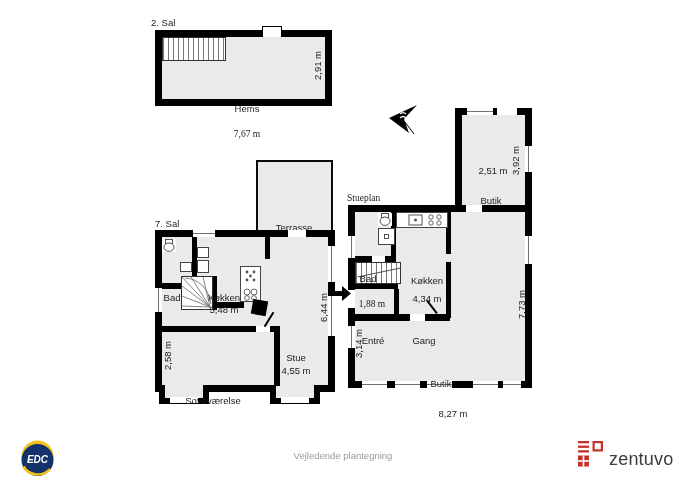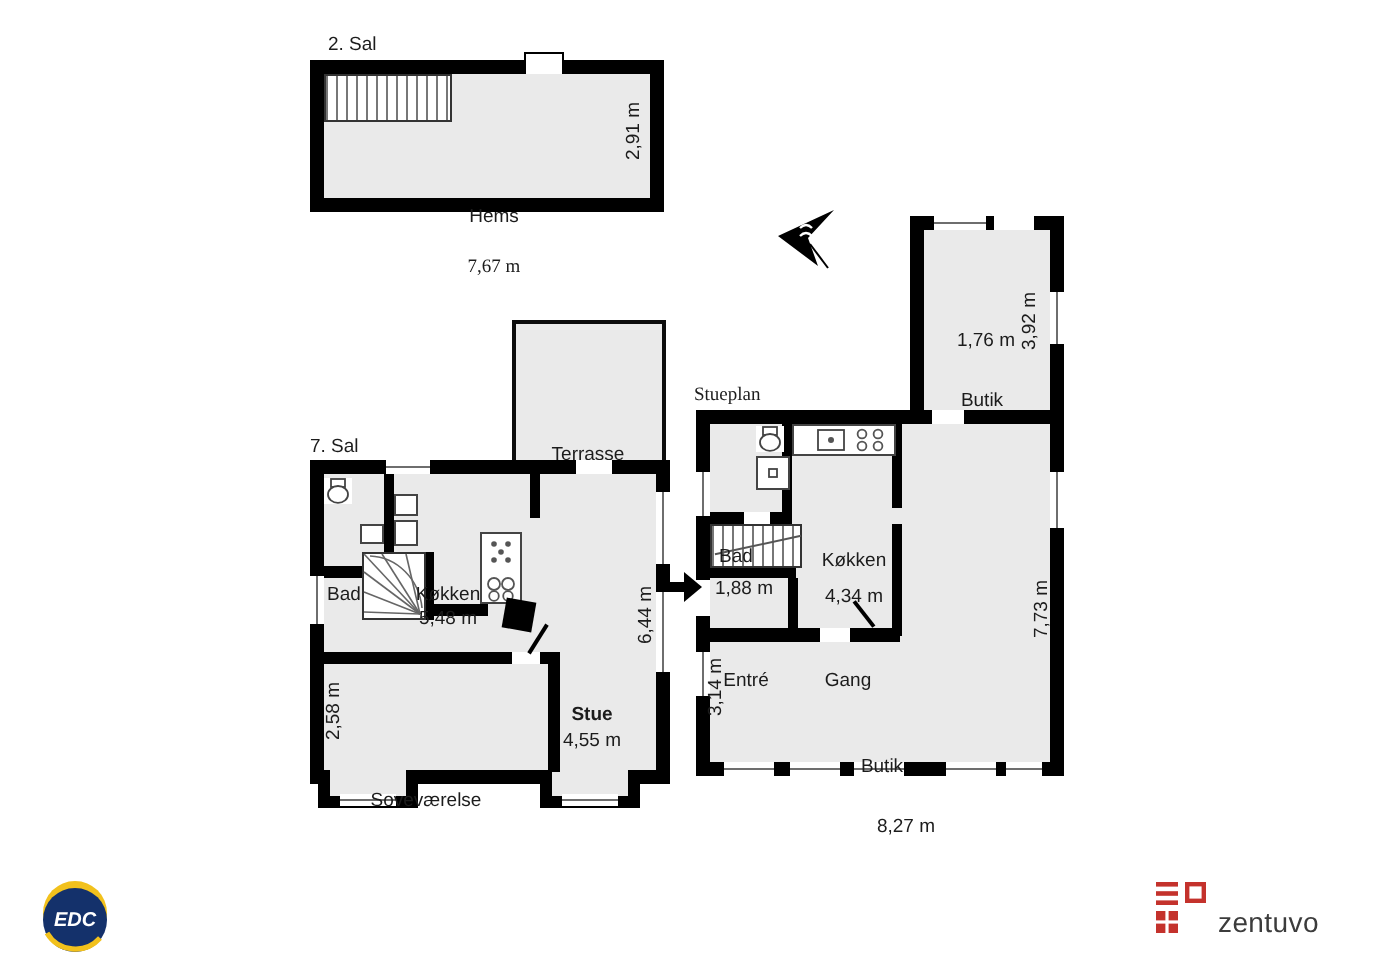--- a/index.html
+++ b/index.html
@@ -24,28 +24,28 @@
   .title  { position:absolute; font-size:9.5px; white-space:nowrap; }
   .lbl    { position:absolute; font-size:9.5px; text-align:center; white-space:nowrap;margin-top:44px; }
   .vlbl   { position:absolute; font-size:9.5px; text-align:center; white-space:nowrap;
             width:44px; transform:rotate(-90deg); transform-origin:center; }
   .disclaimer { position:absolute; left:243px; top:450px; width:200px; text-align:center;
             font-size:9.5px; color:#9b9b9b; }
 
   .fireplace { position:absolute; width:15px; height:15px; background:#000; transform:rotate(10deg); }
 
   .zentuvo-wrap { position:absolute; left:578px; top:441px; display:flex; align-items:flex-end; }
-  .zentuvo-text { font-size:14px; color:#3c3c3c; margin-left:6px; line-height:0.82; letter-spacing:0.2px; }
+  .zentuvo-text { font-size:18px; color:#3c3c3c; margin-left:6px; line-height:0.82; letter-spacing:0.2px; }
 </style>
 </head>
 <body>
 
 <div class="canvas">
 
-  <div class="title" style="left:164px;top:17px;">2. Sal</div>
+  <div class="title" style="left:151px;top:17px;">2. Sal</div>
   <div class="plan" style="left:155px;top:30px;width:177px;height:76px;"></div>
   <div class="gap" style="left:262px;top:26px;width:20px;height:11px;border:1px solid #000;border-bottom:none;"></div>
   <div class="hatch" style="left:162px;top:37px;width:64px;height:24px;"></div>
   <div class="lbl" style="left:207px;top:59px;width:80px;">Hems</div>
   <div class="lbl" style="left:207px;top:85px;width:80px;font-family:Liberation Serif, serif;">7,67 m</div>
   <div class="vlbl" style="left:295px;top:60px;">2,91 m</div>
 
   <div class="patio" style="left:256px;top:160px;width:77px;height:78px;"></div>
   <div class="lbl" style="left:254px;top:178px;width:80px;">Terrasse</div>
 
@@ -103,33 +103,33 @@
     <line x1="29" y1="31" x2="22" y2="1" stroke="#666" stroke-width="0.8"></line>
     <line x1="29" y1="31" x2="1" y2="10" stroke="#666" stroke-width="0.8"></line>
     <line x1="29" y1="31" x2="1" y2="20" stroke="#666" stroke-width="0.8"></line>
     <line x1="29" y1="31" x2="1" y2="30" stroke="#666" stroke-width="0.8"></line>
     <path d="M4 2 A27 29 0 0 1 30 28" fill="none" stroke="#666" stroke-width="0.8"></path>
   </svg>
 
   <div class="lbl" style="left:152px;top:248px;width:40px;">Bad</div>
   <div class="lbl" style="left:189px;top:248px;width:70px;">Køkken</div>
   <div class="lbl" style="left:189px;top:260px;width:70px;">5,48 m</div>
-  <div class="lbl" style="left:256px;top:308px;width:80px;font-weight:bold;">Stue</div>
+  <div class="lbl" style="left:256px;top:308px;width:80px;">Stue</div>
   <div class="lbl" style="left:256px;top:321px;width:80px;">4,55 m</div>
   <div class="vlbl" style="left:301px;top:302px;">6,44 m</div>
   <div class="lbl" style="left:163px;top:351px;width:100px;">Soveværelse</div>
   <div class="vlbl" style="left:145px;top:350px;">2,58 m</div>
 
   <div class="title" style="left:347px;top:193px;font-family:Liberation Serif, serif;">Stueplan</div>
 
   <div class="plan" style="left:455px;top:108px;width:77px;height:104px;"></div>
   <div class="winh" style="left:467px;top:108px;width:26px;height:7px;"></div>
   <div class="gap" style="left:497px;top:108px;width:20px;height:7px;"></div>
   <div class="winv" style="left:525px;top:146px;width:7px;height:26px;"></div>
-  <div class="lbl" style="left:453px;top:121px;width:80px;">1,76 m</div>
+  <div class="lbl" style="left:453px;top:121px;width:80px;">2,51 m</div>
   <div class="lbl" style="left:451px;top:151px;width:80px;">Butik</div>
   <div class="vlbl" style="left:493px;top:155px;">3,92 m</div>
 
   <div class="plan" style="left:348px;top:205px;width:184px;height:183px;"></div>
   <div class="gap" style="left:466px;top:205px;width:16px;height:7px;"></div>
 
   <div class="wall" style="left:391px;top:212px;width:5px;height:48px;"></div>
   <div class="wall" style="left:355px;top:256px;width:41px;height:6px;"></div>
   <div class="gap" style="left:372px;top:256px;width:13px;height:6px;"></div>
   <div class="wall" style="left:446px;top:212px;width:5px;height:42px;"></div>
@@ -170,36 +170,37 @@
     <rect x="0.5" y="0.5" width="51" height="15" fill="#fff" stroke="#444" stroke-width="1"></rect>
     <rect x="13" y="3" width="13" height="10" fill="#fff" stroke="#444" stroke-width="0.9"></rect>
     <circle cx="19.5" cy="8" r="1.5" fill="#555"></circle>
     <circle cx="35" cy="5" r="2.2" fill="none" stroke="#555" stroke-width="0.9"></circle>
     <circle cx="43" cy="5" r="2.2" fill="none" stroke="#555" stroke-width="0.9"></circle>
     <circle cx="35" cy="11" r="2.2" fill="none" stroke="#555" stroke-width="0.9"></circle>
     <circle cx="43" cy="11" r="2.2" fill="none" stroke="#555" stroke-width="0.9"></circle>
   </svg>
 
   <div class="lbl" style="left:348px;top:229px;width:40px;">Bad</div>
-  <div class="lbl" style="left:347px;top:245px;width:50px;">1,88 m</div>
+  <div class="lbl" style="left:347px;top:255px;width:50px;font-family:Liberation Serif, serif;">1,88 m</div>
   <div class="lbl" style="left:390px;top:231px;width:74px;">Køkken</div>
   <div class="lbl" style="left:390px;top:249px;width:74px;">4,34 m</div>
   <div class="lbl" style="left:343px;top:291px;width:60px;">Entré</div>
   <div class="lbl" style="left:394px;top:291px;width:60px;">Gang</div>
   <div class="lbl" style="left:401px;top:334px;width:80px;">Butik</div>
   <div class="lbl" style="left:413px;top:364px;width:80px;">8,27 m</div>
   <div class="vlbl" style="left:336px;top:338px;">3,14 m</div>
   <div class="vlbl" style="left:499px;top:299px;">7,73 m</div>
 
   <svg style="position:absolute;left:388px;top:104px;width:30px;height:32px;" viewBox="0 0 30 32">
     <polygon points="1,14 29,1 16,15 21,29" fill="#000"></polygon>
     <path d="M12 10 c2 -2 4 -2 6 0 M12 14 c2 -2 4 -2 6 0" fill="none" stroke="#fff" stroke-width="1.2"></path>
     <line x1="17" y1="18" x2="26" y2="30" stroke="#000" stroke-width="1"></line>
   </svg>
 
+  <div class="disclaimer">Vejledende plantegning</div>
 
   <svg style="position:absolute;left:19px;top:439px;width:37px;height:37px;" viewBox="0 0 37 37">
     <circle cx="18.5" cy="17.5" r="16" fill="#f2c11c"></circle>
     <circle cx="18.5" cy="21" r="16" fill="#14316b"></circle>
     <path d="M4.5 27.5 A16.5 16.5 0 0 0 31 30" fill="none" stroke="#f2c11c" stroke-width="2.6"></path>
     <text x="18.5" y="24" text-anchor="middle" font-size="10" font-weight="bold" font-style="italic" font-family="Liberation Sans, sans-serif" fill="#ffffff">EDC</text>
   </svg>
 
   <div class="zentuvo-wrap">
     <svg style="width:25px;height:26px;" viewBox="0 0 25 26">

